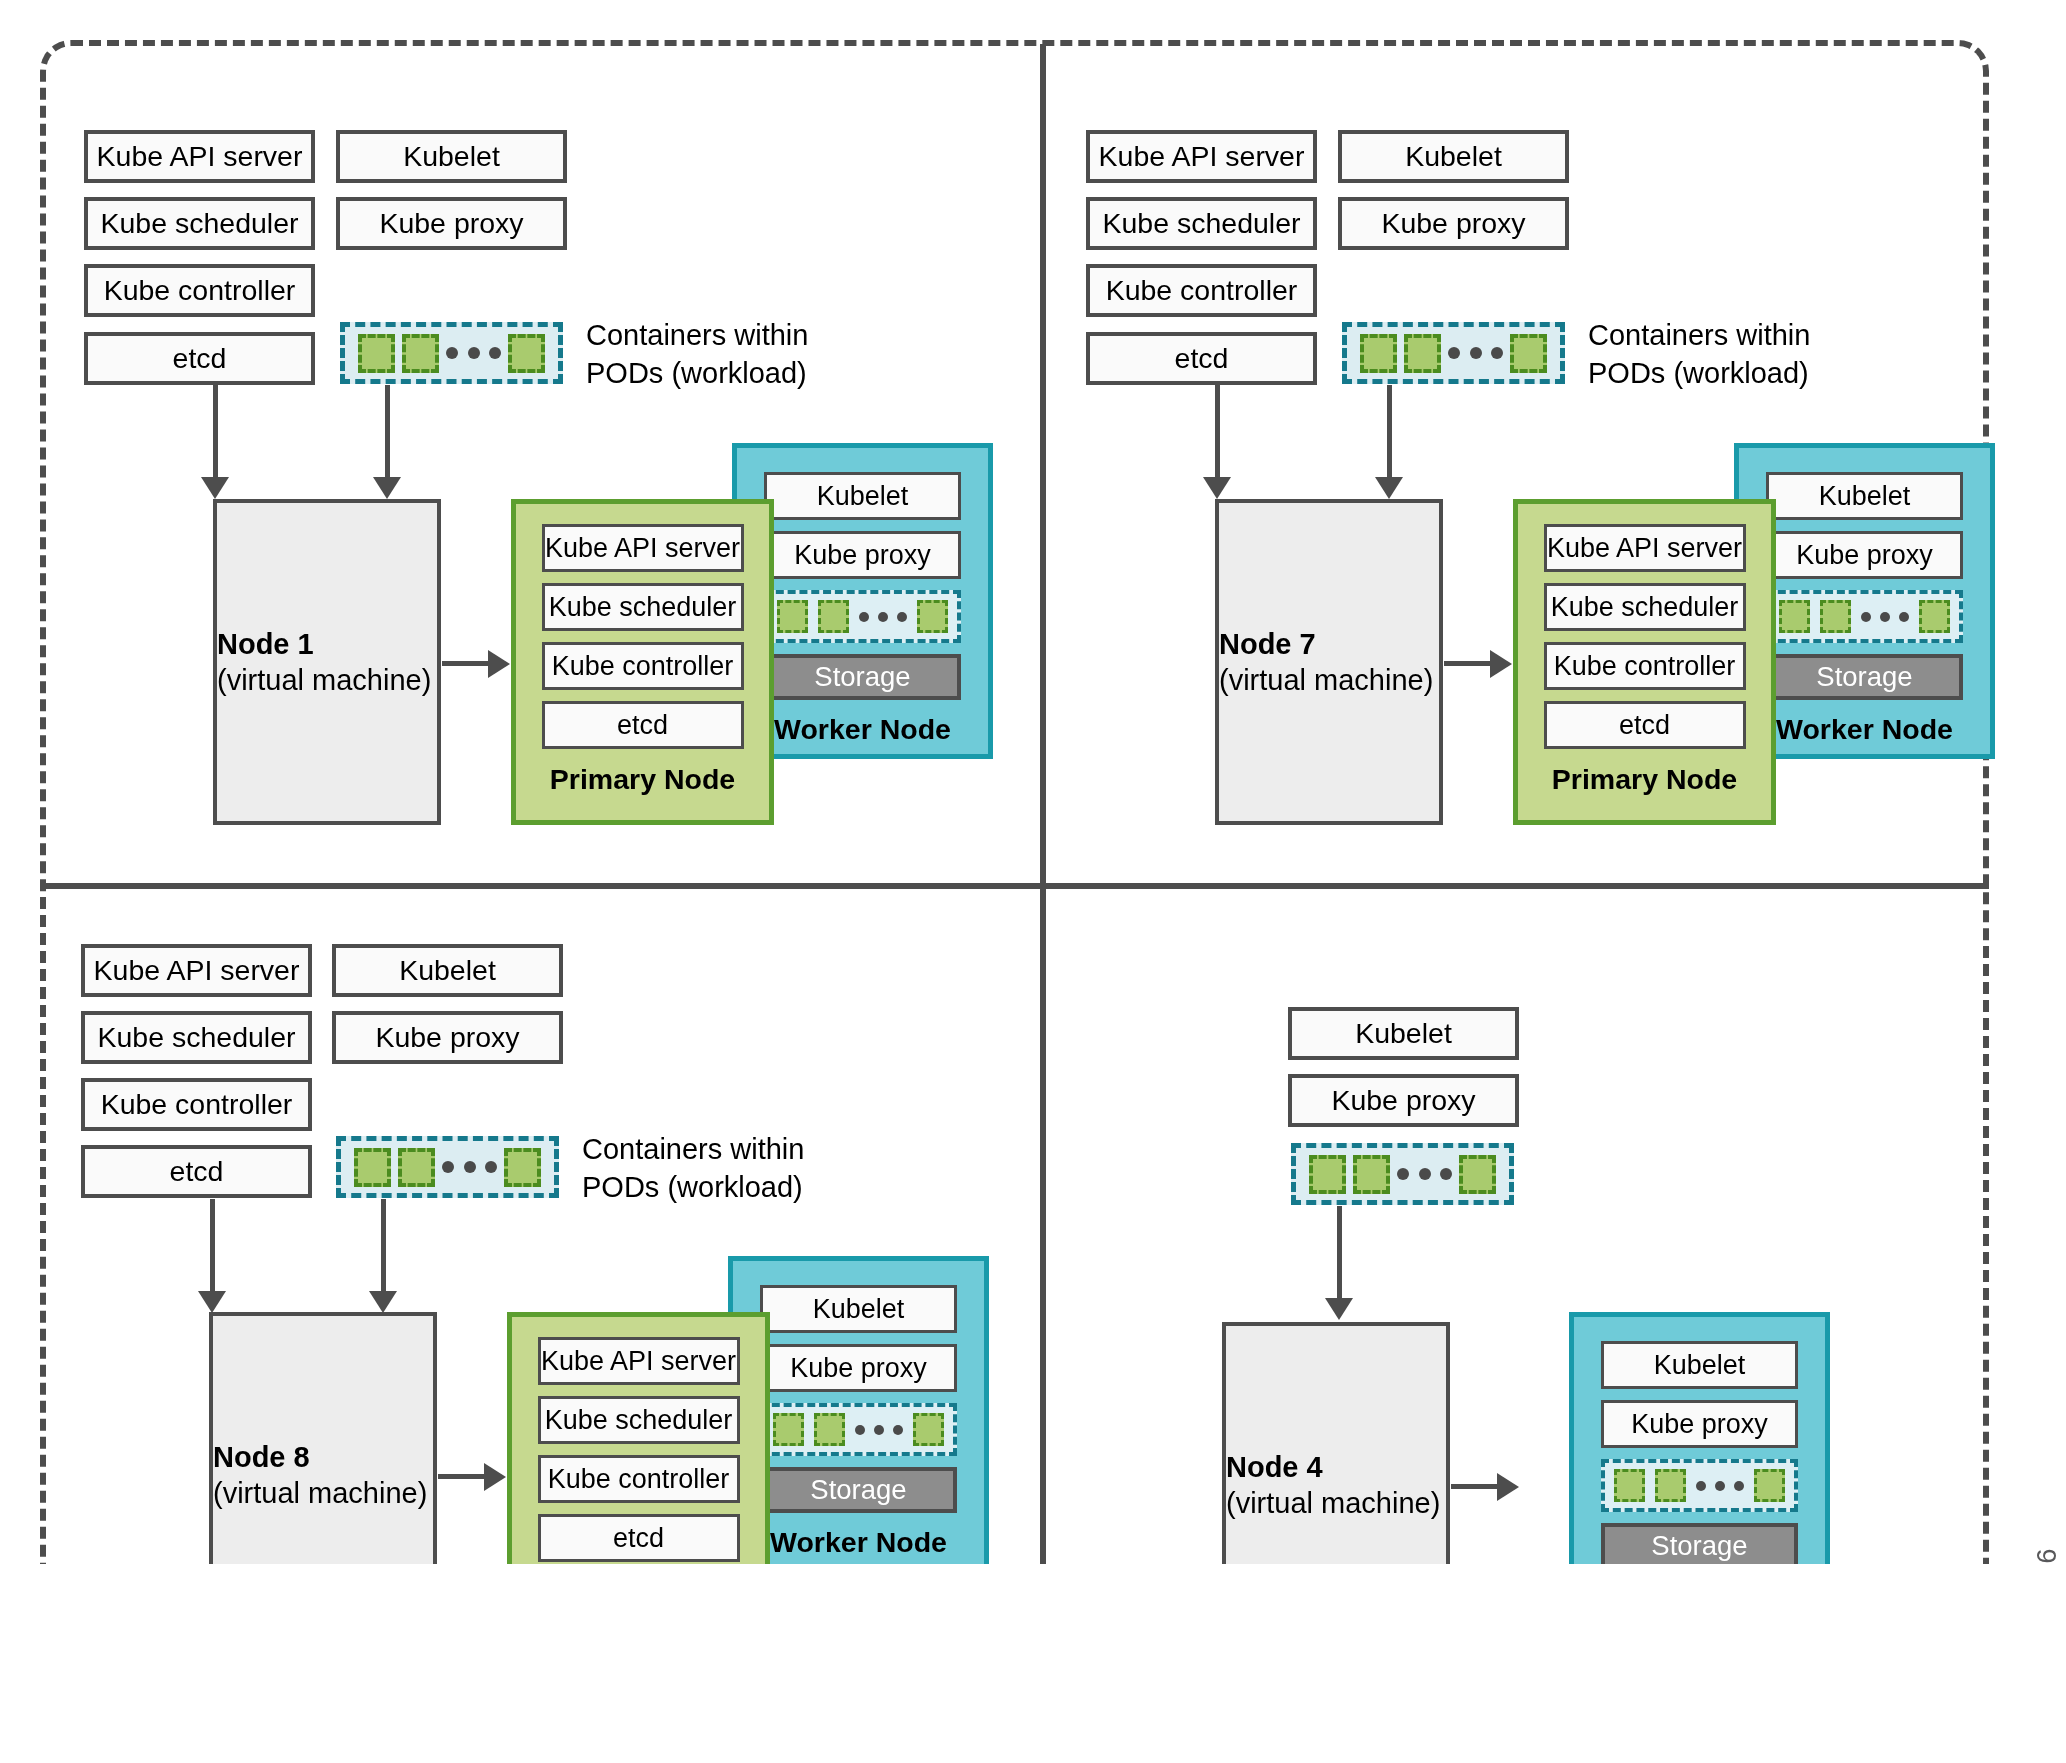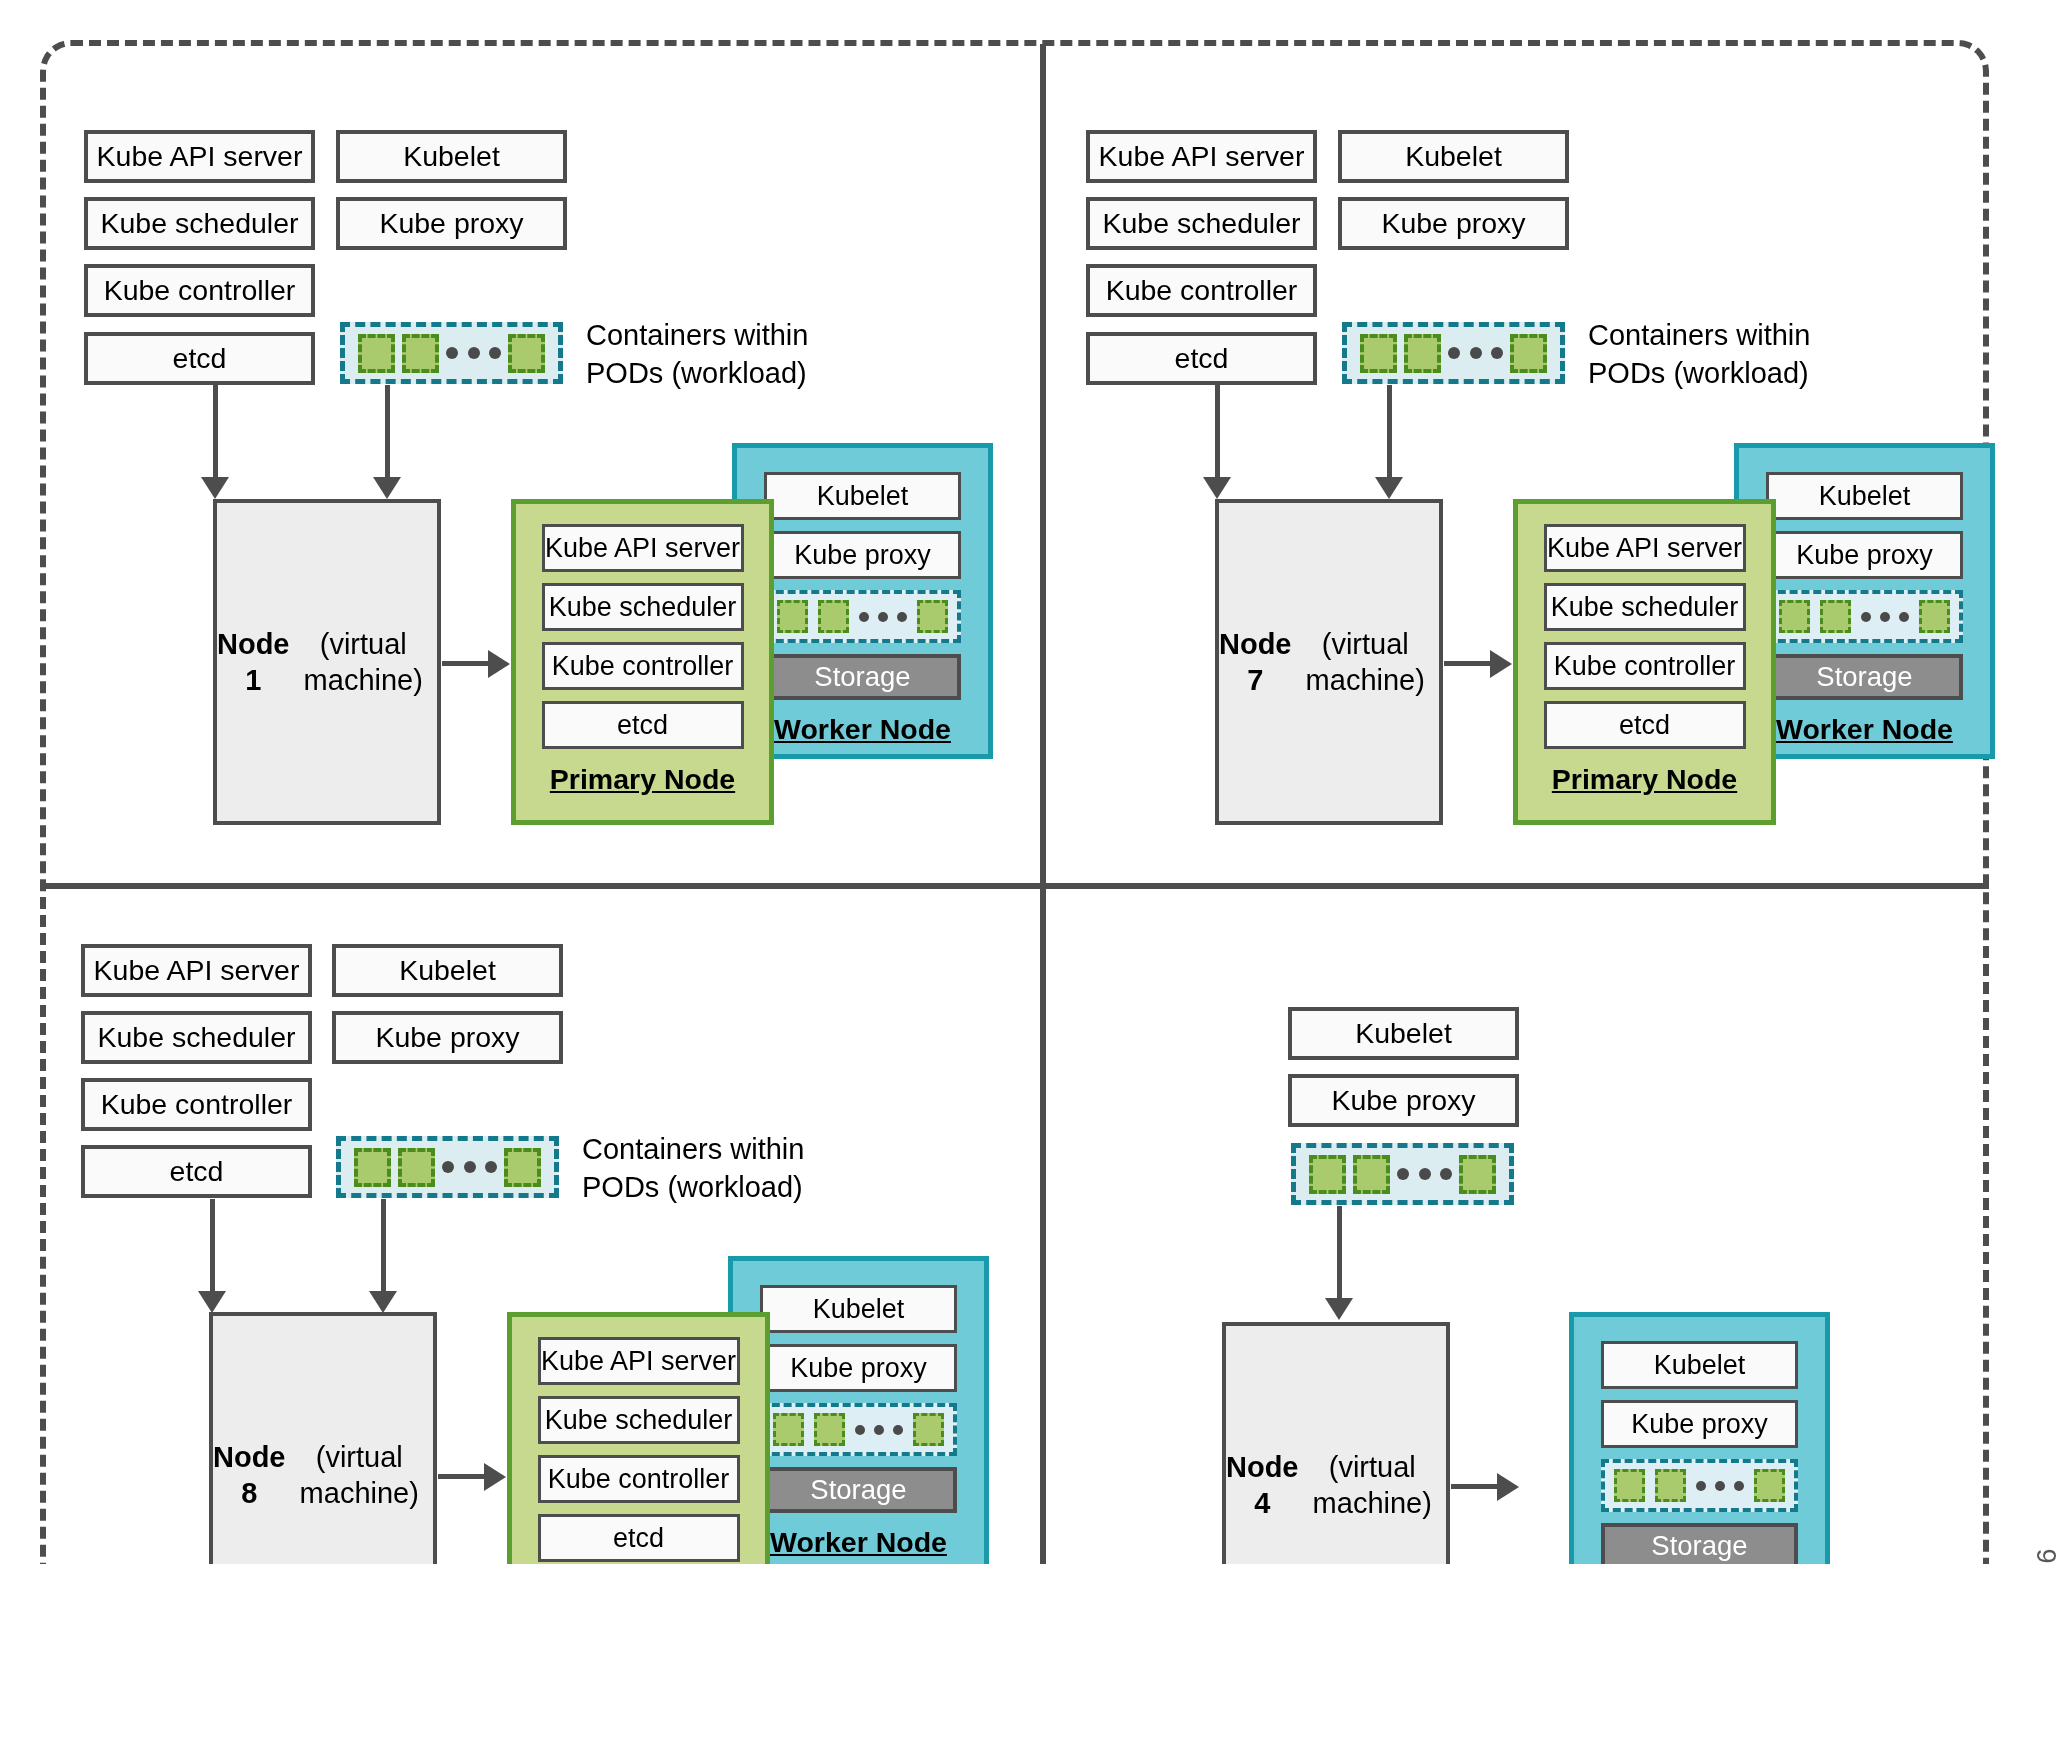--- a/index.html
+++ b/index.html
@@ -38,35 +38,35 @@
     display:flex;align-items:center;justify-content:space-between;
   }
   .pods.inner{border-width:4.6px;background:#ddeff4;}
   .cube{box-sizing:border-box;background:#a9cb6e;border:4.6px dashed #4b8c1f;}
   .dots{display:flex;align-items:center;gap:9.2px;}
   .dots i{display:block;background:#4a4a4a;border-radius:50%;}
 
   
   .vmbox{
     box-sizing:border-box;border:4.6px solid #4d4d4d;background:#ededed;
-    display:flex;flex-direction:row;align-items:center;justify-content:center;
+    display:flex;flex-direction:column;align-items:flex-start;justify-content:center;
     font-size:29px;line-height:1.25;text-align:center;
   }
   .vmbox .ttl{font-weight:bold;}
 
   
   .primary-node{
     box-sizing:border-box;background:#c6d98f;border:5.5px solid #5c9e2f;
     display:flex;flex-direction:column;align-items:center;
   }
   .worker-node{
     box-sizing:border-box;background:#6fcbd8;border:5.5px solid #199aaa;
     display:flex;flex-direction:column;align-items:center;
   }
-  .card-label{font-weight:bold;font-size:28.5px;line-height:1;color:#000;text-decoration:underline;}
+  .card-label{font-weight:bold;font-size:28.5px;line-height:1;color:#000;}
   .storage{
     box-sizing:border-box;background:#8d8d8d;border:4.6px solid #4d4d4d;
     display:flex;align-items:center;justify-content:center;
     color:#ffffff;font-size:27.5px;
   }
 
   
   .legend-text{font-size:29px;line-height:1.32;white-space:pre-line;}
 
   

